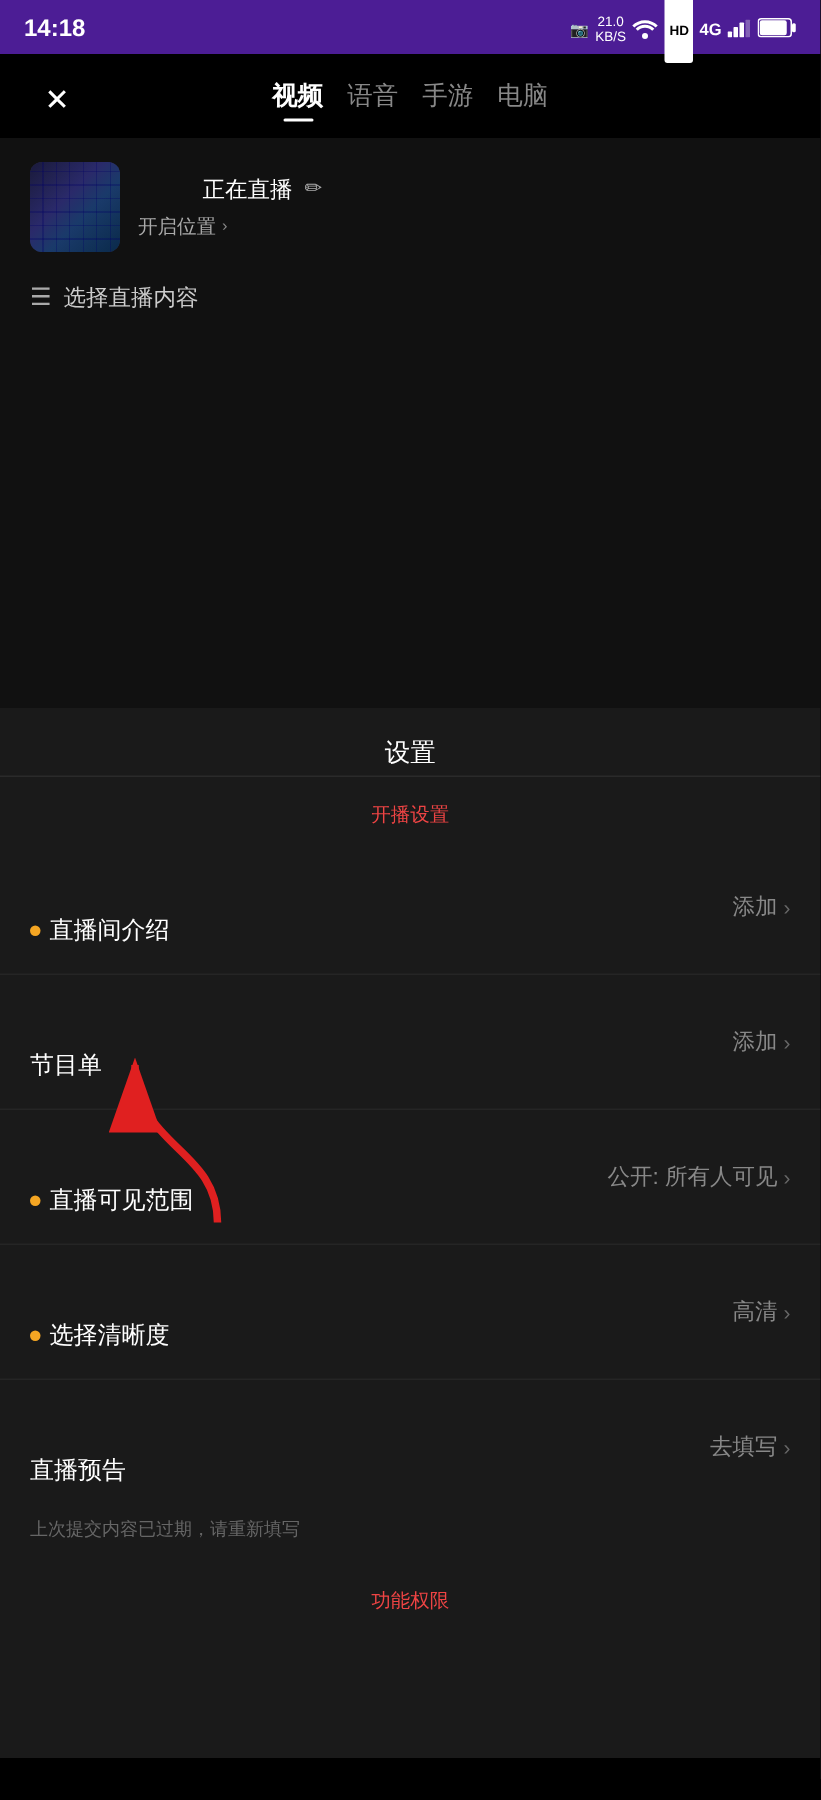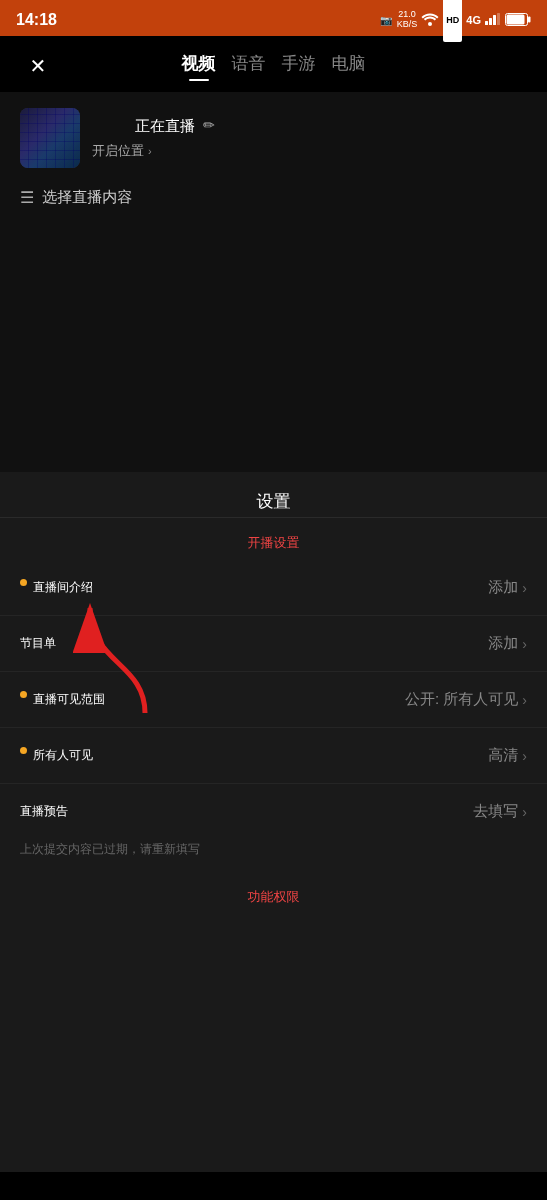--- a/index.html
+++ b/index.html
@@ -14,21 +14,21 @@
       overflow-x: hidden;
     }
 
     
     .status-bar {
       display: flex;
       justify-content: space-between;
       align-items: center;
       padding: 8px 16px 4px 16px;
       height: 36px;
-      background: #c2410c;
+      background: #4c1d95;
     }
 
     .status-time {
       font-size: 16px;
       font-weight: 600;
       color: #fff;
     }
 
     .status-icons {
       display: flex;
@@ -231,24 +231,25 @@
       align-items: center;
       justify-content: space-between;
       padding: 18px 20px;
       border-bottom: 1px solid #252525;
       cursor: pointer;
       position: relative;
     }
 
     .settings-item-left {
       display: flex;
-      align-items: flex-start;
+      align-items: center;
       gap: 6px;
-      font-size: 12px;
-      color: #fff;
+      font-size: 16px;
+      color: #fff;
+      margin-top: 32px;
     }
 
     .dot-indicator {
       width: 7px;
       height: 7px;
       border-radius: 50%;
       background: #f5a623;
       flex-shrink: 0;
     }
 
@@ -395,21 +396,21 @@
           <polygon points="0 0, 10 3.5, 0 7" fill="#e02020"></polygon>
         </marker>
       </defs>
       <path d="M 85 130 C 85 80, 30 80, 30 25" stroke="#e02020" stroke-width="5" fill="none" marker-end="url(#arrowhead)"></path>
     </svg>
   </div>
 
   <div class="settings-item">
     <div class="settings-item-left">
       <div class="dot-indicator"></div>
-      <span>所有人可见</span>
+      <span>选择清晰度</span>
     </div>
     <div class="settings-item-right">
       <span>高清</span>
       <span class="chevron">›</span>
     </div>
   </div>
 
   <div class="settings-item" style="border-bottom:none;">
     <div class="settings-item-left">
       <span>直播预告</span>

